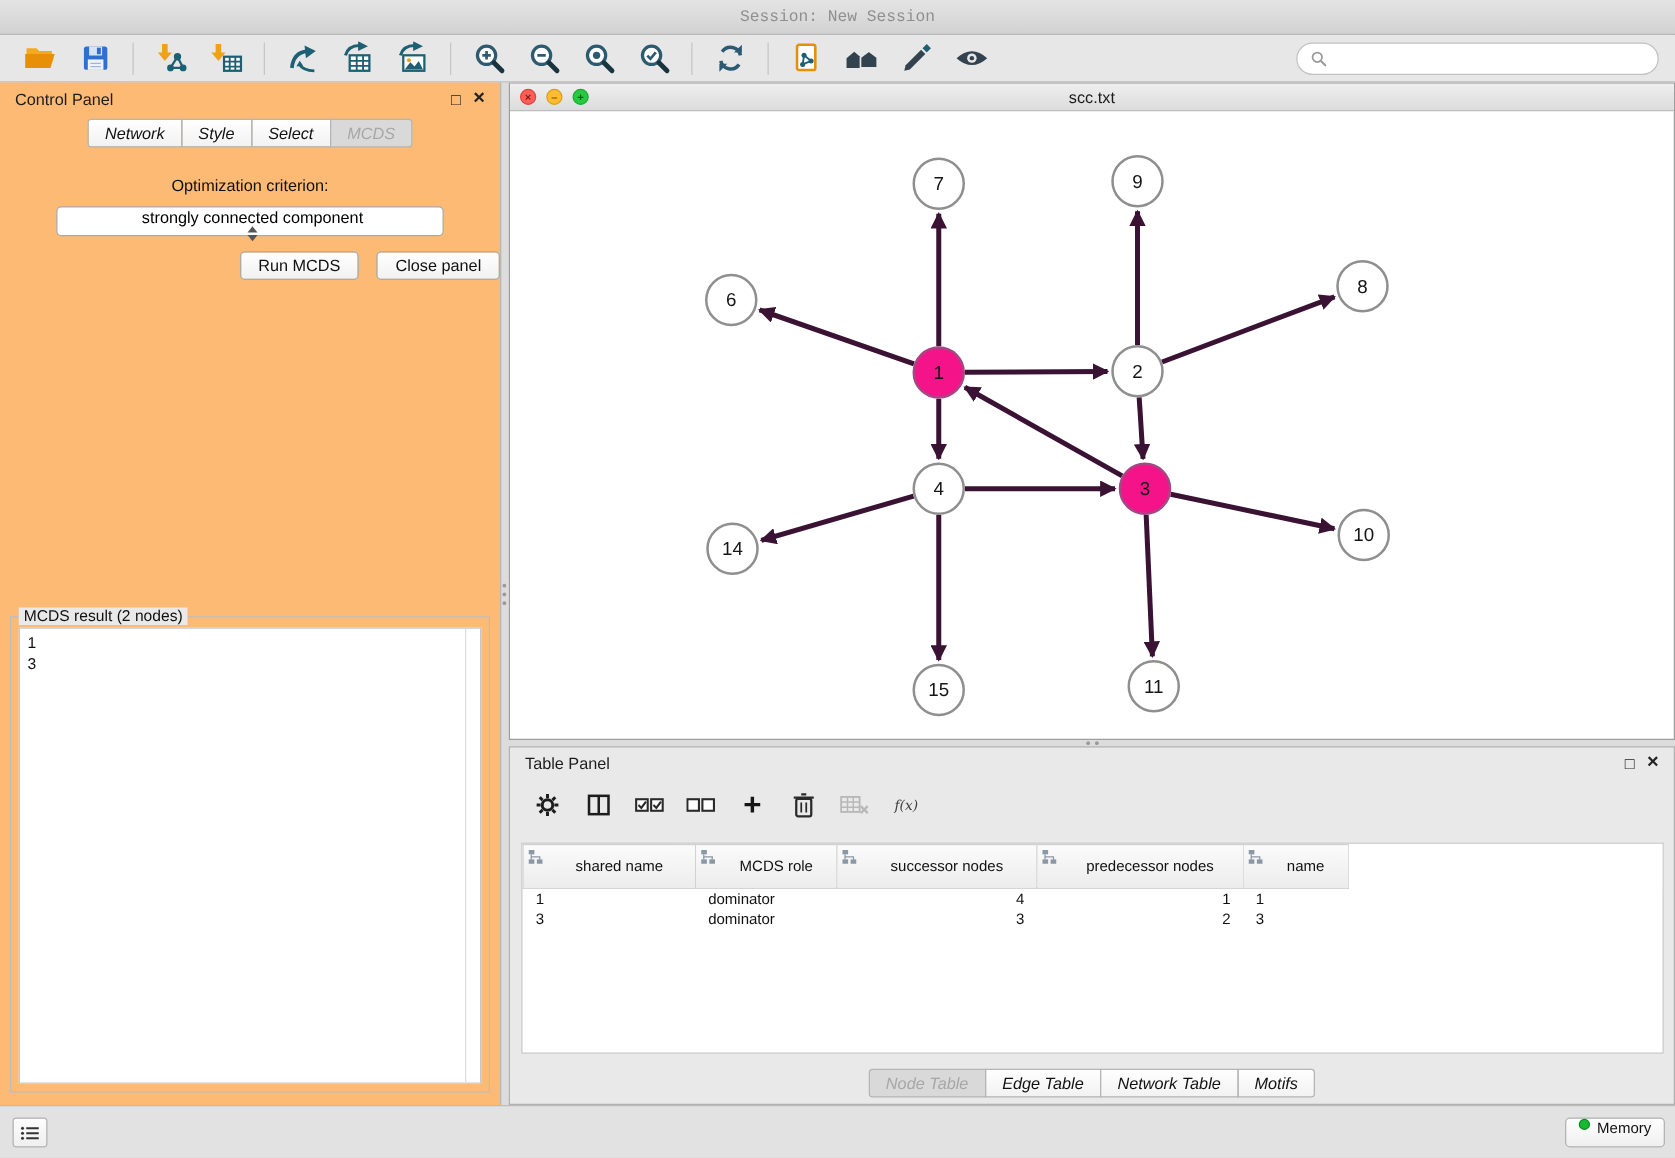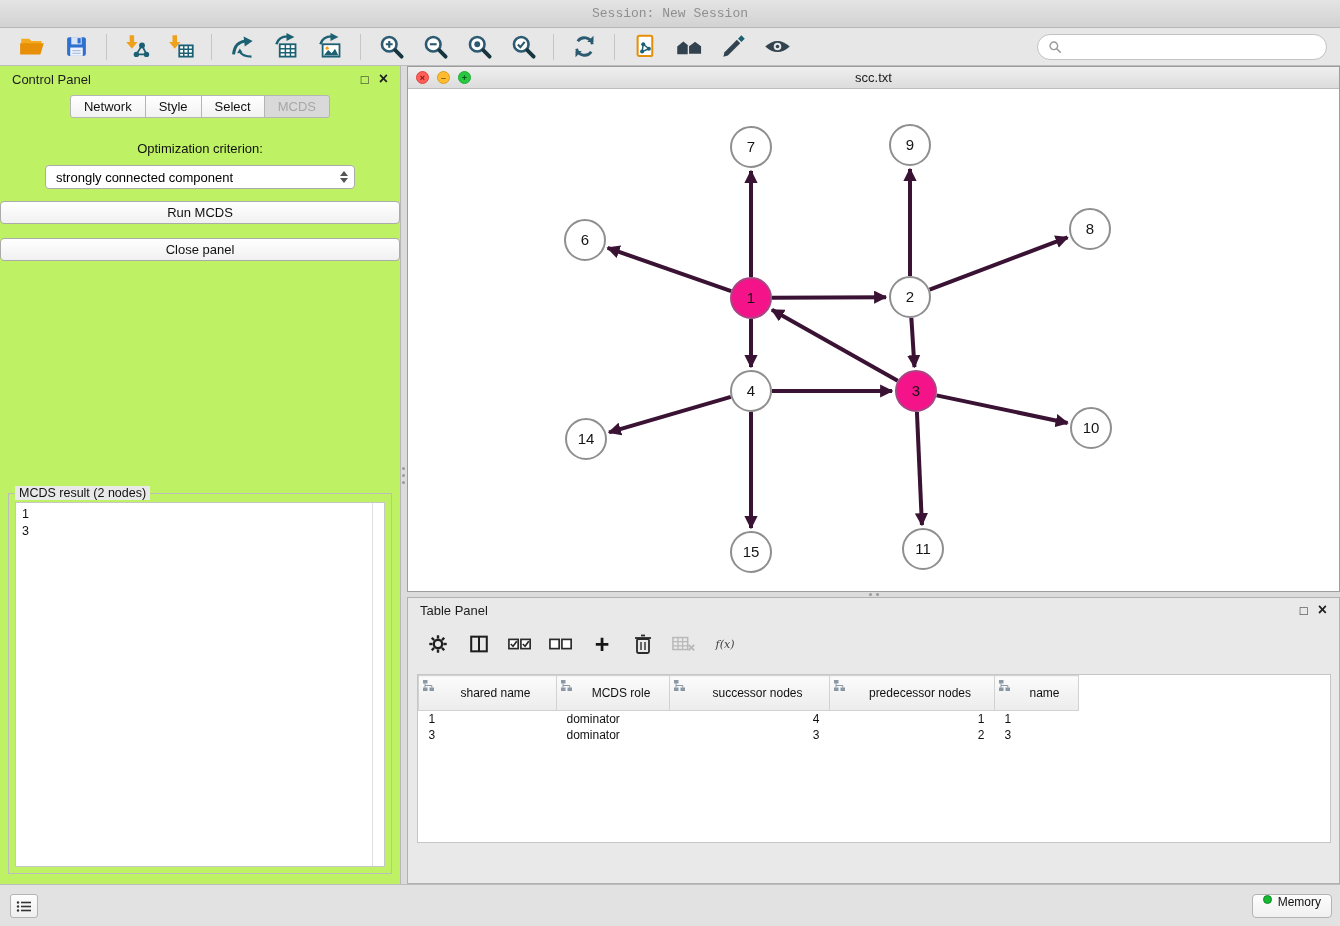--- a/index.html
+++ b/index.html
@@ -19,42 +19,42 @@
   .tb-btn { width:30px; height:30px; display:flex; align-items:center; justify-content:center;
     margin:0 7px; cursor:pointer; }
   .tb-sep { width:1px; height:26px; background:#c6c6c6; margin:0 8px; }
   .search-box { position:absolute; right:13px; top:6px; width:290px; height:26px;
     background:#fff; border:1px solid #c2c2c2; border-radius:13px;
     display:flex; align-items:center; padding:0 10px; }
   .search-box input { border:none; outline:none; flex:1; font-size:13px; margin-left:6px;
     font-family:"Liberation Sans", sans-serif; background:transparent; }
 
   
-  .control-panel { left:0; top:66px; width:401px; height:818px; background:#bef264;
+  .control-panel { left:0; top:66px; width:401px; height:818px; background:#fdba74;
     border-right:1px solid #b8b8b8; }
   .cp-header { height:26px; display:flex; align-items:center; padding:0 12px; }
   .panel-title { font-size:13px; color:#1d1d1d; flex:1; }
   .win-ctl { font-size:13px; color:#222; margin-left:10px; cursor:pointer; line-height:1; }
   .win-ctl.x { font-size:16px; font-weight:bold; }
-  .cp-tabs { display:flex; justify-content:center; margin-top:3px; }
+  .cp-tabs { display:flex; justify-content:center; margin-top:3px;font-style:italic; }
   .cp-tab { font-size:13px; padding:3px 13px; background:linear-gradient(#ffffff,#f2f2f2);
     border:1px solid #b5b5b5; color:#111; margin-left:-1px; cursor:pointer; }
   .cp-tab:first-child { margin-left:0; border-radius:3px 0 0 3px; }
   .cp-tab:last-child { border-radius:0 3px 3px 0; }
   .cp-tab.active { background:#d9d9d9; color:#a7a7a7; }
   .cp-opt-label { text-align:center; margin-top:23px; font-size:13px; color:#111; }
   .cp-select { width:310px; height:24px; margin:9px auto 0; background:#fff;
     border:1px solid #ababab; border-radius:4px; display:flex; align-items:center;
-    padding:0 6px 0 10px; font-size:13px; cursor:pointer; }
+    padding:0 6px 0 10px; font-size:13px; cursor:pointer;flex-direction:column; }
   .cp-select .sel-text { flex:1; }
   .stepper { display:flex; flex-direction:column; align-items:center; gap:2px; }
   .stepper i { width:0; height:0; border-left:4px solid transparent; border-right:4px solid transparent; }
   .stepper .up { border-bottom:5px solid #555; }
   .stepper .dn { border-top:5px solid #555; }
-  .cp-buttons { display:flex; justify-content:flex-end; gap:14px; margin-top:12px;flex-direction:column; }
+  .cp-buttons { display:flex; justify-content:flex-end; gap:14px; margin-top:12px; }
   .cp-btn { font-size:13px; padding:3px 14px; background:linear-gradient(#ffffff,#f1f1f1);
     border:1px solid #ababab; border-radius:4px; color:#111; cursor:pointer;
     font-family:"Liberation Sans", sans-serif; }
   .result-group { position:absolute; left:8px; right:8px; top:427px; bottom:10px;
     border:1px solid #bdbdbd; }
   .result-legend { position:absolute; top:-8px; left:6px; background:#e9e9e9;
     padding:0 4px; font-size:12.5px; color:#111; }
   .result-box { position:absolute; left:6px; right:6px; top:8px; bottom:6px;
     background:#fff; border:1px solid #c6c6c6; display:flex; }
   .result-lines { flex:1; padding:3px 6px; font-size:12.5px; line-height:17px; color:#111; }
@@ -481,20 +481,26 @@
             <td>3</td>
             <td>dominator</td>
             <td class="num">3</td>
             <td class="num">2</td>
             <td>3</td>
             <td></td>
           </tr>
         </tbody>
     </table>
   </div>
+  <div class="tp-tabs cp-tabs" style="margin-top:0">
+      <div class="cp-tab active">Node Table</div>
+      <div class="cp-tab">Edge Table</div>
+      <div class="cp-tab">Network Table</div>
+      <div class="cp-tab">Motifs</div>
+    </div>
 </div>
 
 <div class="abs statusbar">
   <div class="sb-btn">
     <svg width="16" height="13" viewBox="0 0 16 13">
       <circle cx="2" cy="2.5" r="1.2" fill="#333"></circle>
         <line x1="5" y1="2.5" x2="15" y2="2.5" stroke="#333" stroke-width="1.6"></line>
       <circle cx="2" cy="6.5" r="1.2" fill="#333"></circle>
         <line x1="5" y1="6.5" x2="15" y2="6.5" stroke="#333" stroke-width="1.6"></line>
       <circle cx="2" cy="10.5" r="1.2" fill="#333"></circle>

